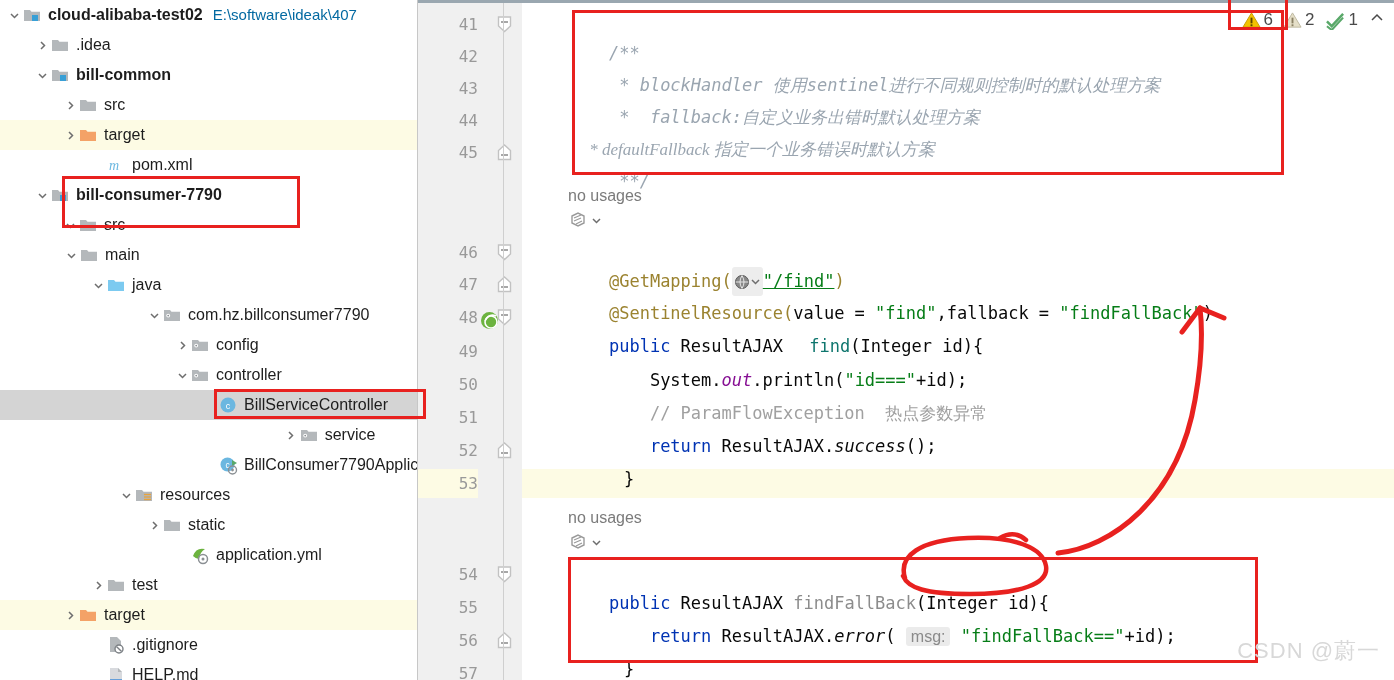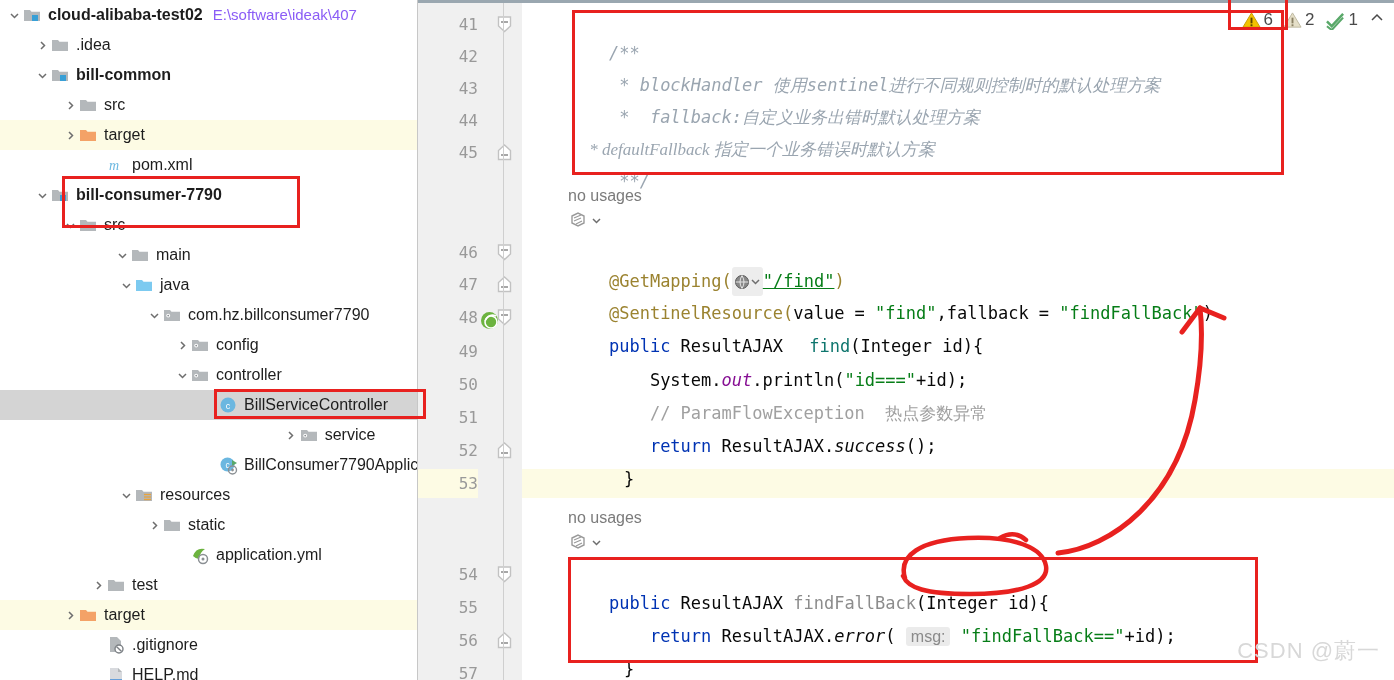--- a/index.html
+++ b/index.html
@@ -31,21 +31,21 @@
     color:#6e6e6e; font-size:13px;
   }
   .arrow.none { color:transparent; }
   .arrow svg { display:block; }
 
   .ico { width:22px; height:30px; flex:0 0 22px; position:relative; }
   .ico svg { position:absolute; left:1px; top:6px; }
 
   .lbl { padding-left:4px; }
   .lbl.bold { font-weight:bold; }
-  .path { color:#8b5cf6; padding-left:10px; font-size:15px; }
+  .path { color:#0369a1; padding-left:10px; font-size:15px; }
 
   
   #tree-scroll-track {
     position:absolute; right:0; top:0; width:14px; height:680px;
     background:#ffffff;
   }
   #tree-scroll-thumb {
     position:absolute; right:1px; top:5px; width:12px; height:182px;
     background:#cdcdcd; border-radius:0;
   }
@@ -243,34 +243,34 @@
             <path d="M2 4 L5.5 7.5 L9 4" fill="none" stroke="#6e6e6e" stroke-width="1.5"></path>
           </svg>
         </span>
         <span class="ico">
           <svg width="18" height="18" viewBox="0 0 18 18">
             <path d="M1 4 h6 l1.5 1.8 H17 V15 H1 Z" fill="#b4b8bb"></path>
           </svg>
         </span>
         <span class="lbl">src</span>
       </div>
-      <div class="tree-row" style="padding-left: 114px;">
+      <div class="tree-row" style="padding-left: 63px;">
         <span class="arrow">
           <svg width="11" height="11" viewBox="0 0 11 11">
             <path d="M2 4 L5.5 7.5 L9 4" fill="none" stroke="#6e6e6e" stroke-width="1.5"></path>
           </svg>
         </span>
         <span class="ico">
           <svg width="18" height="18" viewBox="0 0 18 18">
             <path d="M1 4 h6 l1.5 1.8 H17 V15 H1 Z" fill="#b4b8bb"></path>
           </svg>
         </span>
         <span class="lbl">main</span>
       </div>
-      <div class="tree-row" style="padding-left: 118px;">
+      <div class="tree-row" style="padding-left: 90px;">
         <span class="arrow">
           <svg width="11" height="11" viewBox="0 0 11 11">
             <path d="M2 4 L5.5 7.5 L9 4" fill="none" stroke="#6e6e6e" stroke-width="1.5"></path>
           </svg>
         </span>
         <span class="ico">
           <svg width="18" height="18" viewBox="0 0 18 18">
             <path d="M1 4 h6 l1.5 1.8 H17 V15 H1 Z" fill="#7ccaf0"></path>
           </svg>
         </span>

